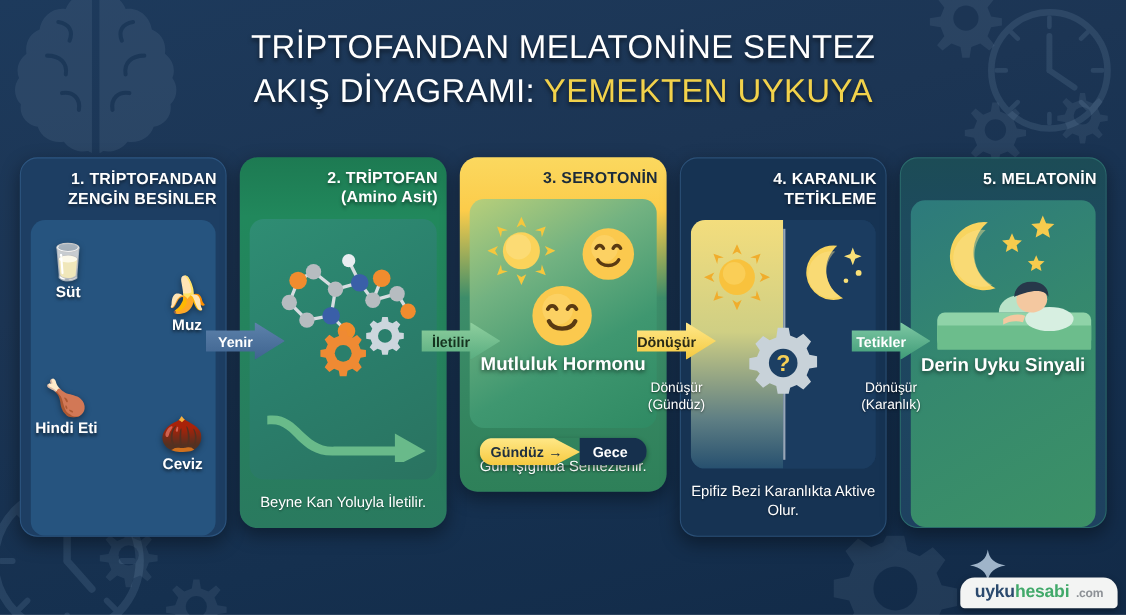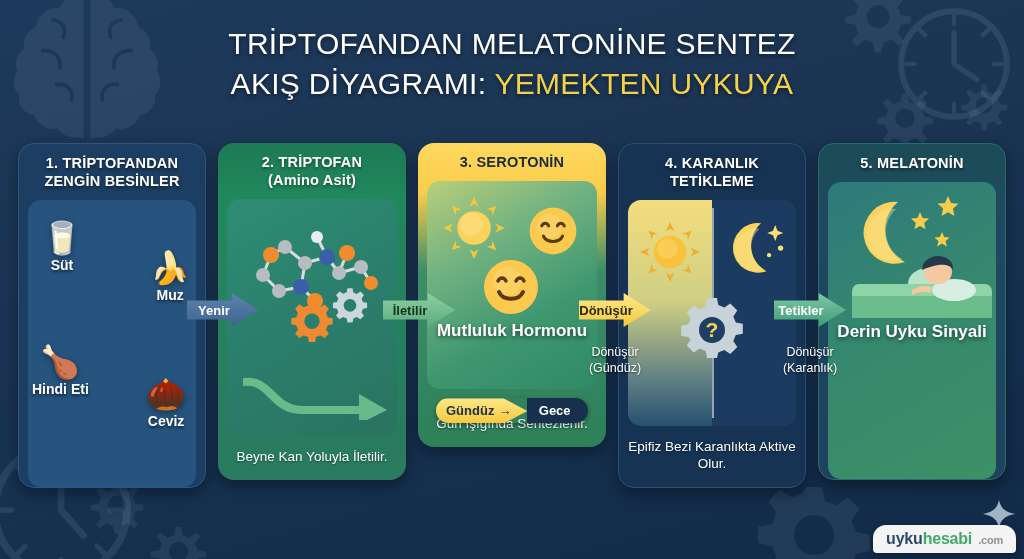--- a/index.html
+++ b/index.html
@@ -52,21 +52,21 @@
     box-shadow: 0 6px 16px rgba(0,0,0,.38);
     overflow: hidden;
   }
   .card.c1 { background:#1d3e63; border:1px solid #2d5681; height: 345px; }
   .card.c2 { background:linear-gradient(180deg,#1d7a52 0%,#21885c 16%,#2a7a5f 100%); height: 337px; }
   .card.c3 { background:linear-gradient(180deg,#fbd85f 0%,#fccc4a 16%,#3d8d6a 42%,#2e8059 100%); height: 304px; }
   .card.c4 { background:#163353; border:1px solid #2b5077; height: 345px; }
   .card.c5 { background:linear-gradient(180deg,#1c4c56 0%,#1d4a5e 18%,#1e4160 100%); border:1px solid #2a6b6b; height: 337px; }
 
   .card-head {
-    text-align: center; font-weight: bold;
+    text-align: right; font-weight: bold;
     padding: 11px 8px 9px;
     font-size: 14.5px; line-height: 1.24;
     letter-spacing: .2px;
   }
   .c1 .card-head, .c4 .card-head, .c5 .card-head { color:#fff; text-shadow:0 2px 3px rgba(0,0,0,.5); }
   .c2 .card-head { color:#fff; text-shadow:0 2px 3px rgba(0,0,0,.4); }
   .c3 .card-head { color:#1c2b3a; }
 
   .card-body {
     position: relative;
@@ -189,21 +189,21 @@
   #conn-2 .conn-arrow { background: linear-gradient(180deg,#8fcf9e,#59ad80); color:#15331f; }
   #conn-3 { left: 578px; top: 293px; }
   #conn-3 .conn-arrow { background: linear-gradient(180deg,#ffe88a,#f4c93f); color:#2a2a16; }
   #conn-4 { left: 773px; top: 293px; }
   #conn-4 .conn-arrow { background: linear-gradient(180deg,#7fc9a4,#3e9a77); color:#fff; }
 
   
   #logo {
     position: absolute; right: 8px; bottom: 6px;
     z-index: 9;
-    display: flex; flex-direction: column; align-items: flex-end;
+    display: flex; flex-direction: column; align-items: flex-start;
   }
   #logo-star { width: 34px; height: 30px; margin-bottom: -4px; margin-left: 8px; }
   #logo-pill {
     background: #f3f4f3; border-radius: 13px 13px 4px 4px;
     padding: 5px 13px 5px 13px;
     font-size: 16px; font-weight: bold; letter-spacing: -.2px;
     display:flex; align-items: baseline;
     box-shadow: 0 2px 6px rgba(0,0,0,.35);
   }
   #logo-uyku { color:#2b4a6e; }

